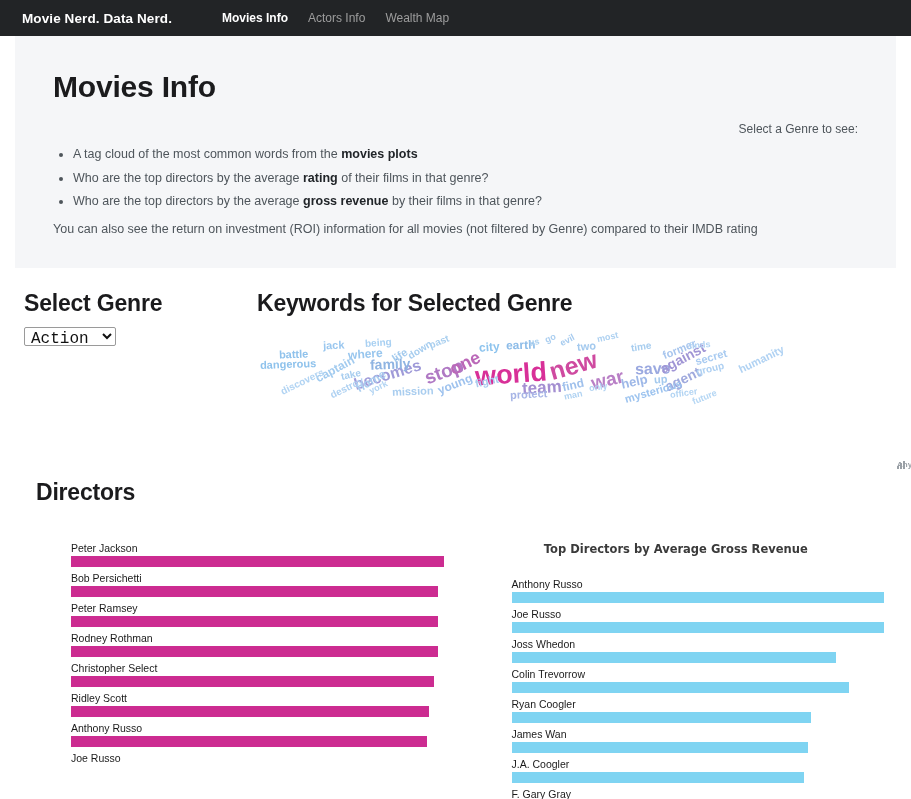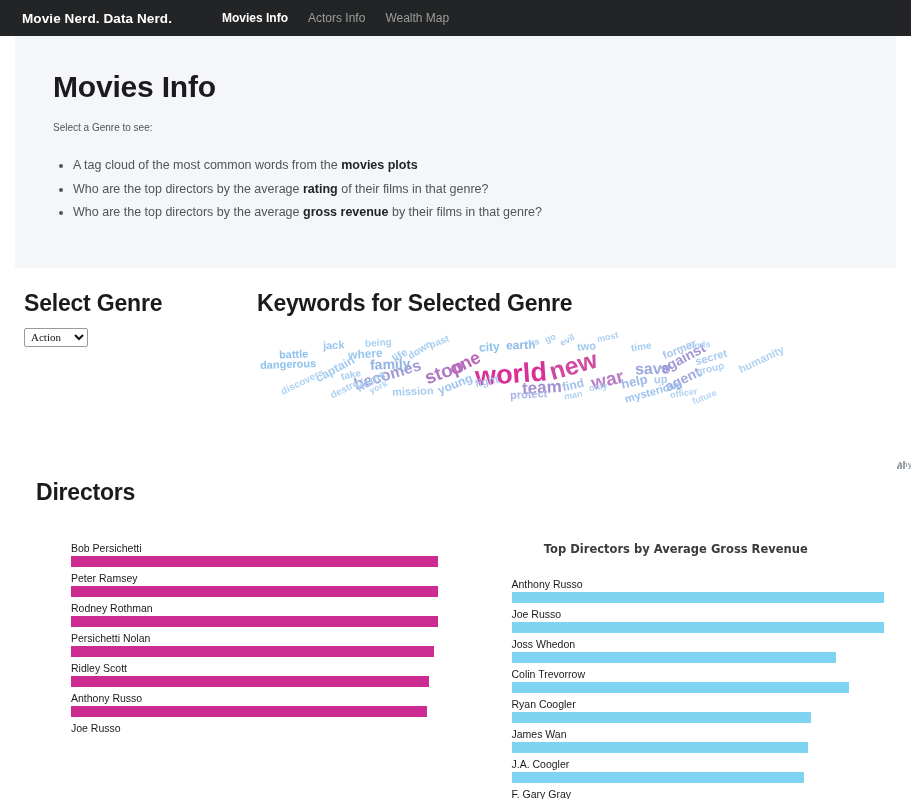--- a/index.html
+++ b/index.html
@@ -56,23 +56,24 @@
     height: 232px;
   }
   .jumbo-title {
     font-size: 30px;
     font-weight: 600;
     margin: 0 0 18px 0;
     color: #1b1b1d;
     letter-spacing: -0.2px;
   }
   .jumbo-lead {
-    font-size: 10px;
+    font-size: 12px;
     color: #4e555b;
-    margin: 0 0 22px 0;
+    margin: 0 0 8px 0;
+    text-align: right;
   }
   ul.jumbo-list {
     margin: 0 0 9px 0;
     padding-left: 20px;
   }
   ul.jumbo-list li {
     font-size: 12.5px;
     color: #4e555b;
     line-height: 20.5px;
     margin-bottom: 3px;
@@ -93,23 +94,23 @@
   .col-cloud { flex: 1; padding-left: 14px; }
 
   .h2 {
     font-size: 23px;
     font-weight: 600;
     margin: 0 0 10px 0;
     color: #1b1b1d;
     letter-spacing: -0.2px;
   }
   select.genre-select {
-    font-family: Liberation Serif, serif;
-    font-size: 11px;
-    width: 64px;
+    font-family: Liberation Mono, monospace;
+    font-size: 16px;
+    width: 92px;
     height: 19px;
     padding: 1px 2px;
     border: 1px solid #9a9a9a;
     background: #ffffff;
     color: #111;
     border-radius: 2px;
   }
 
   
   .cloud-box {
@@ -191,20 +192,21 @@
 
 <div class="jumbo-wrap">
   <div class="jumbotron">
     <h1 class="jumbo-title">Movies Info</h1>
     <p class="jumbo-lead">Select a Genre to see:</p>
     <ul class="jumbo-list">
       <li><span>A tag cloud of the most common words from the </span><b>movies plots</b><span></span></li>
       <li><span>Who are the top directors by the average </span><b>rating</b><span> of their films in that genre?</span></li>
       <li><span>Who are the top directors by the average </span><b>gross revenue</b><span> by their films in that genre?</span></li>
     </ul>
+    <p class="jumbo-foot">You can also see the return on investment (ROI) information for all movies (not filtered by Genre) compared to their IMDB rating</p>
   </div>
 </div>
 
 <div class="row-main">
   <div class="col-genre">
     <h2 class="h2">Select Genre</h2>
     <select class="genre-select"><option value="Action">Action</option><option value="Adventure">Adventure</option><option value="Animation">Animation</option><option value="Biography">Biography</option><option value="Comedy">Comedy</option><option value="Crime">Crime</option><option value="Drama">Drama</option><option value="Family">Family</option><option value="Fantasy">Fantasy</option><option value="Horror">Horror</option><option value="Mystery">Mystery</option><option value="Romance">Romance</option><option value="Sci-Fi">Sci-Fi</option><option value="Thriller">Thriller</option><option value="War">War</option><option value="Western">Western</option></select>
   </div>
   <div class="col-cloud">
     <h2 class="h2">Keywords for Selected Genre</h2>
@@ -268,39 +270,45 @@
 </div>
 
 <div class="directors-head">
   <h2 class="h2">Directors</h2>
 </div>
 
 <div class="charts-row">
   <div class="chart-col">
     <div class="chart-left" id="chart0">
         <div class="bar-item">
+          <div class="bar-label">Peter Jackson</div>
+          <div class="bar-track">
+            <div class="bar-fill" title="Peter Jackson: 8.9" style="width: 100%; background: rgb(204, 44, 145);"></div>
+          </div>
+        </div>
+        <div class="bar-item">
           <div class="bar-label">Bob Persichetti</div>
           <div class="bar-track">
             <div class="bar-fill" title="Bob Persichetti: 8.4" style="width: 98.5%; background: rgb(204, 44, 145);"></div>
           </div>
         </div>
         <div class="bar-item">
           <div class="bar-label">Peter Ramsey</div>
           <div class="bar-track">
             <div class="bar-fill" title="Peter Ramsey: 8.4" style="width: 98.5%; background: rgb(204, 44, 145);"></div>
           </div>
         </div>
         <div class="bar-item">
           <div class="bar-label">Rodney Rothman</div>
           <div class="bar-track">
             <div class="bar-fill" title="Rodney Rothman: 8.4" style="width: 98.5%; background: rgb(204, 44, 145);"></div>
           </div>
         </div>
         <div class="bar-item">
-          <div class="bar-label">Persichetti Nolan</div>
+          <div class="bar-label">Christopher Select</div>
           <div class="bar-track">
             <div class="bar-fill" title="Christopher Nolan: 8.4" style="width: 97.5%; background: rgb(204, 44, 145);"></div>
           </div>
         </div>
         <div class="bar-item">
           <div class="bar-label">Ridley Scott</div>
           <div class="bar-track">
             <div class="bar-fill" title="Ridley Scott: 8.3" style="width: 96%; background: rgb(204, 44, 145);"></div>
           </div>
         </div>

